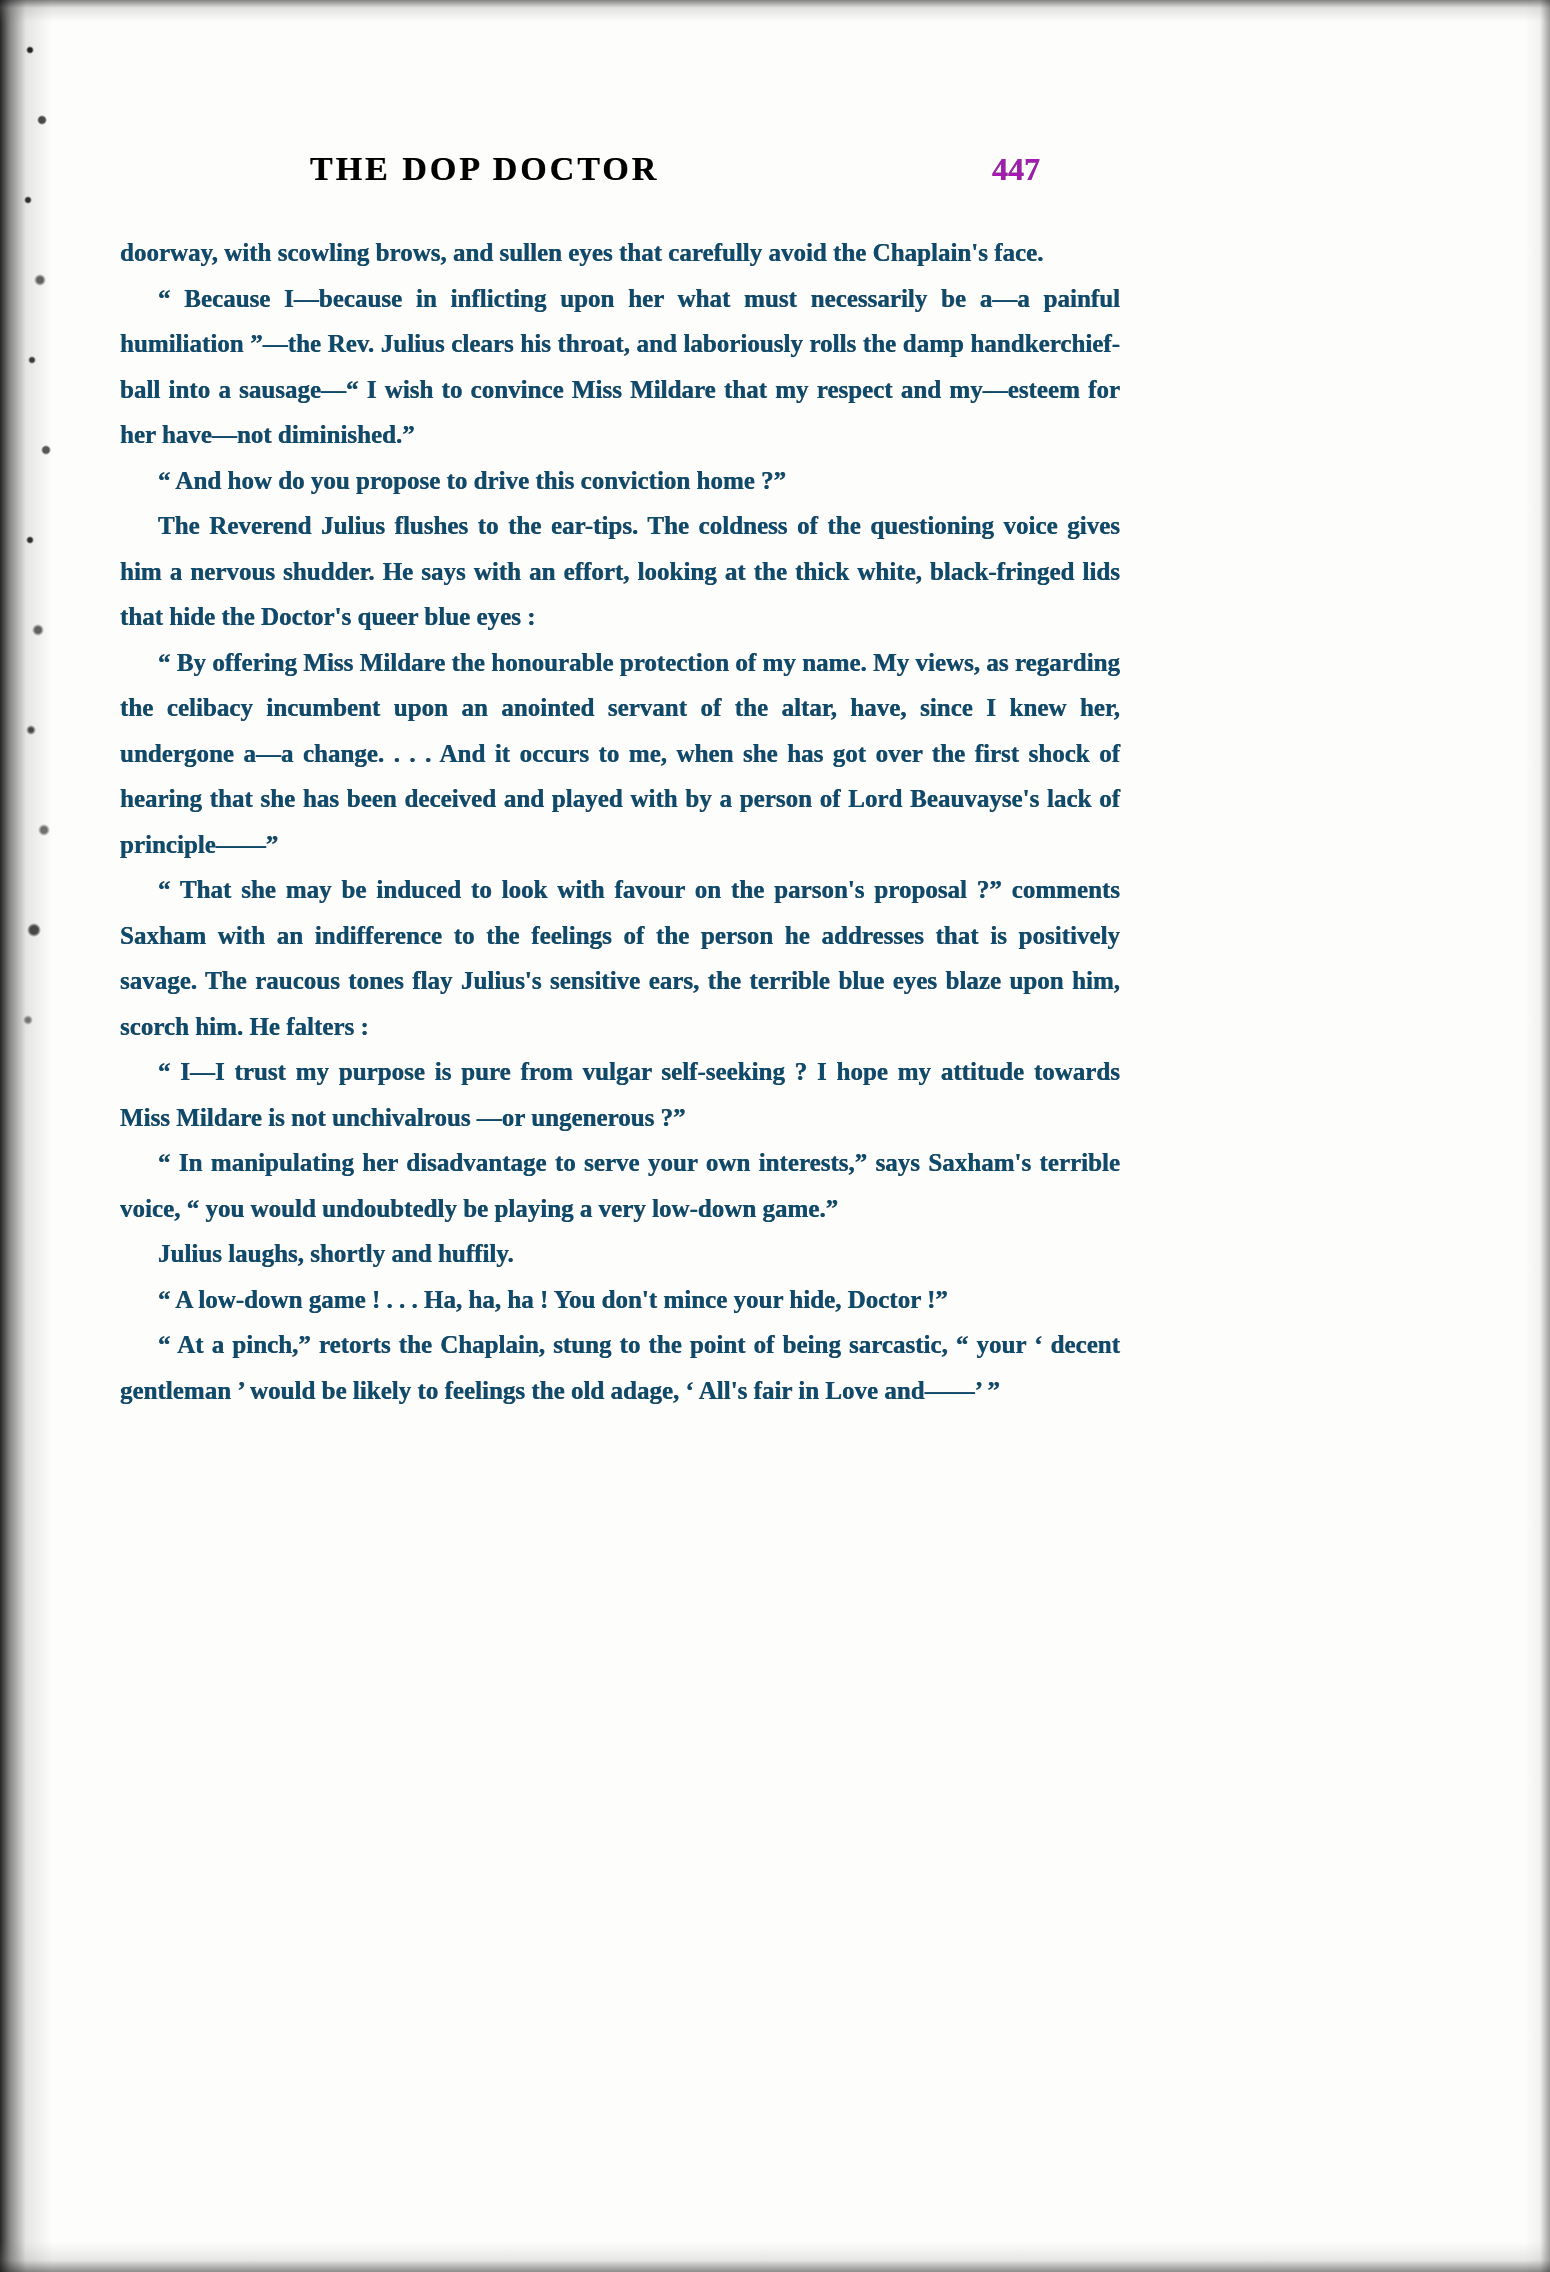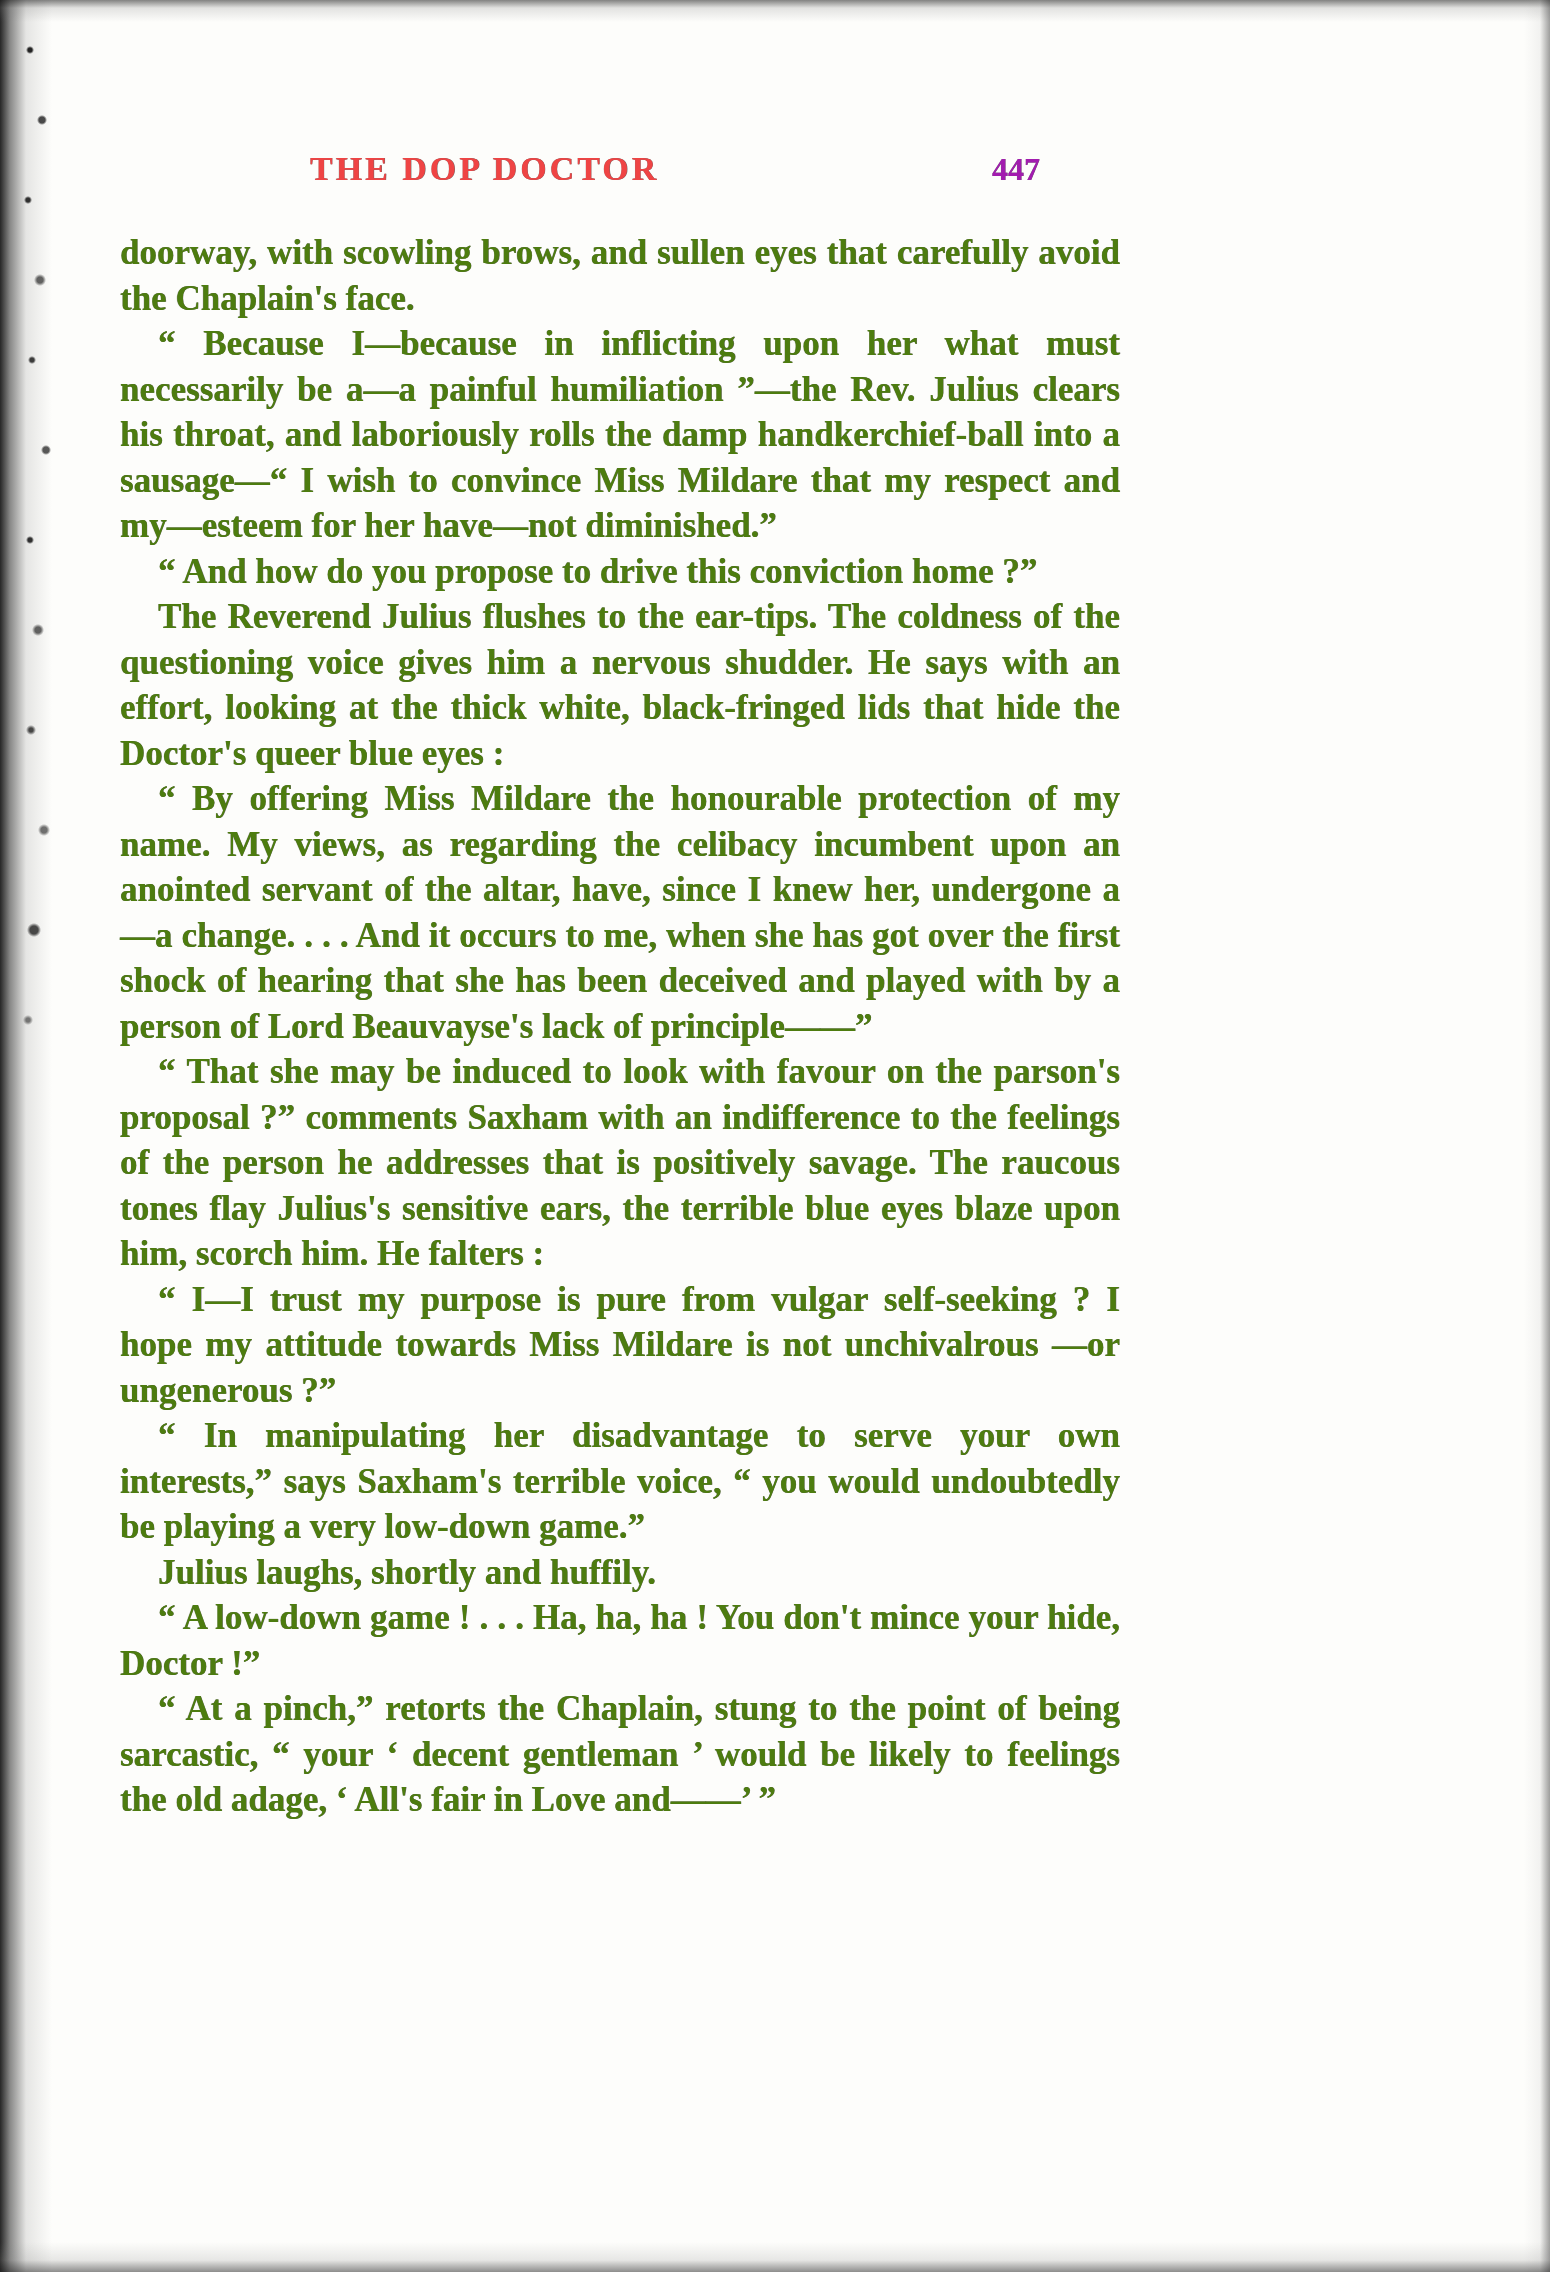--- a/index.html
+++ b/index.html
@@ -84,35 +84,35 @@
     justify-content: space-between;
     width: 730px;
     margin-left: 190px;
     margin-bottom: 42px;
   }
   .head-title {
     font-family: "Liberation Serif", serif;
     font-size: 34px;
     letter-spacing: 3px;
     font-weight: bold;
-    color: #ef4444;
+    color: #000000;
     white-space: nowrap;
   }
   .head-folio {
     font-family: "Liberation Serif", serif;
     font-size: 32px;
     font-weight: bold;
     color: #a21caf;
   }
 
   .body-text {
     width: 1000px;
-    font-size: 35px;
+    font-size: 25px;
     line-height: 45.5px;
-    color: #4d7c0f;
+    color: #0c4a6e;
     text-align: justify;
     font-weight: 600;
     -webkit-font-smoothing: none;
   }
   .body-text p {
     margin: 0;
   }
   .body-text p.indent {
     text-indent: 38px;
   }

